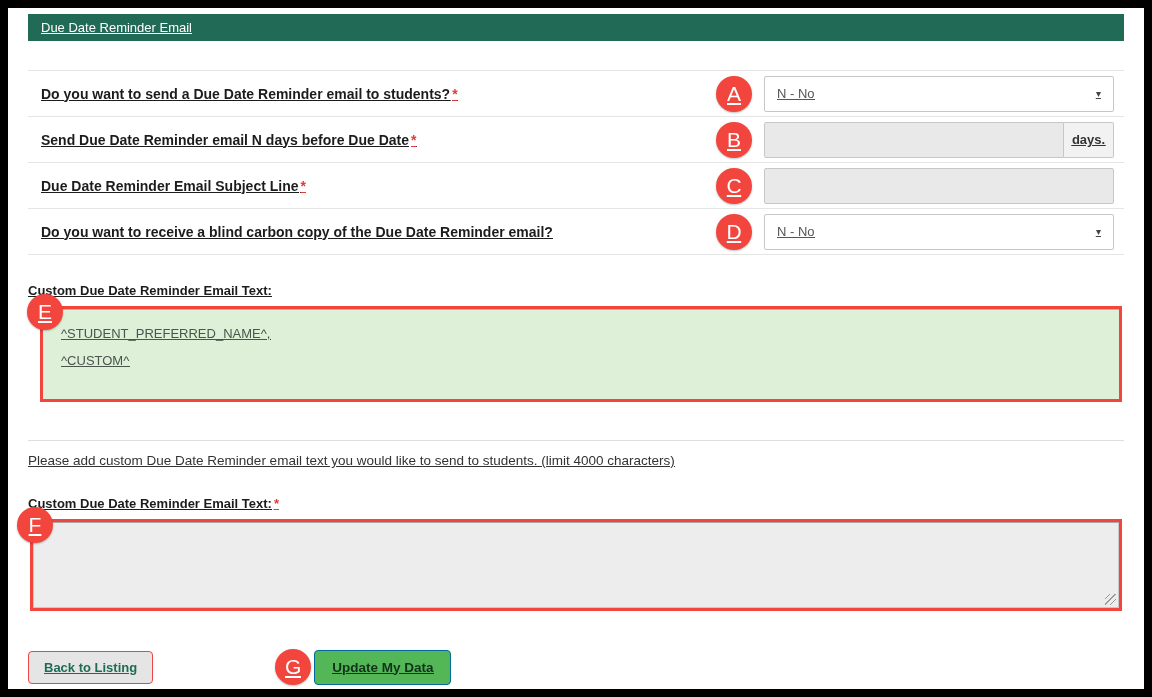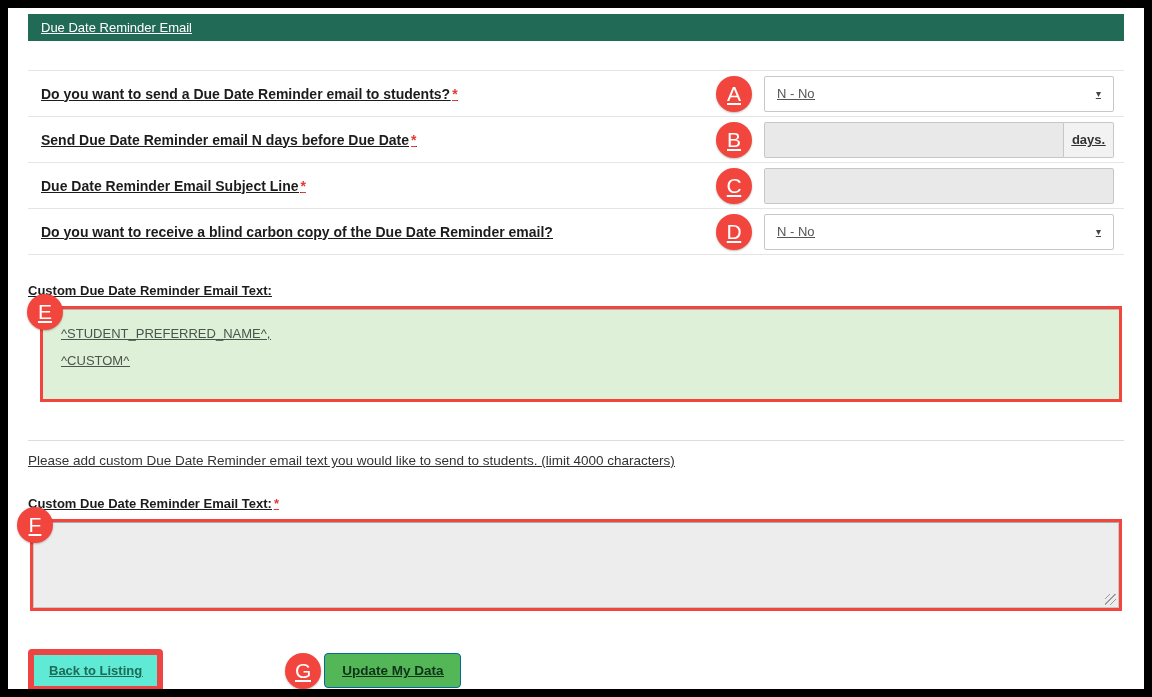--- a/index.html
+++ b/index.html
@@ -145,22 +145,22 @@
     );
   }
 
   
   .footer {
     margin-top: 38px;
     display: flex;
     align-items: center;
   }
   .back-btn {
-    background: #5eead4;
-    border: 6px solid #ef4444;
+    background: #e5e5e5;
+    border: 1px solid #ef4444;
     border-radius: 4px;
     padding: 8px 15px;
     font-size: 13px;
     font-weight: bold;
     color: #1f6b55;
     text-decoration: underline;
     cursor: pointer;
   }
   .footer .circle-g { margin-left: 122px; margin-right: 3px; }
   .update-btn {

